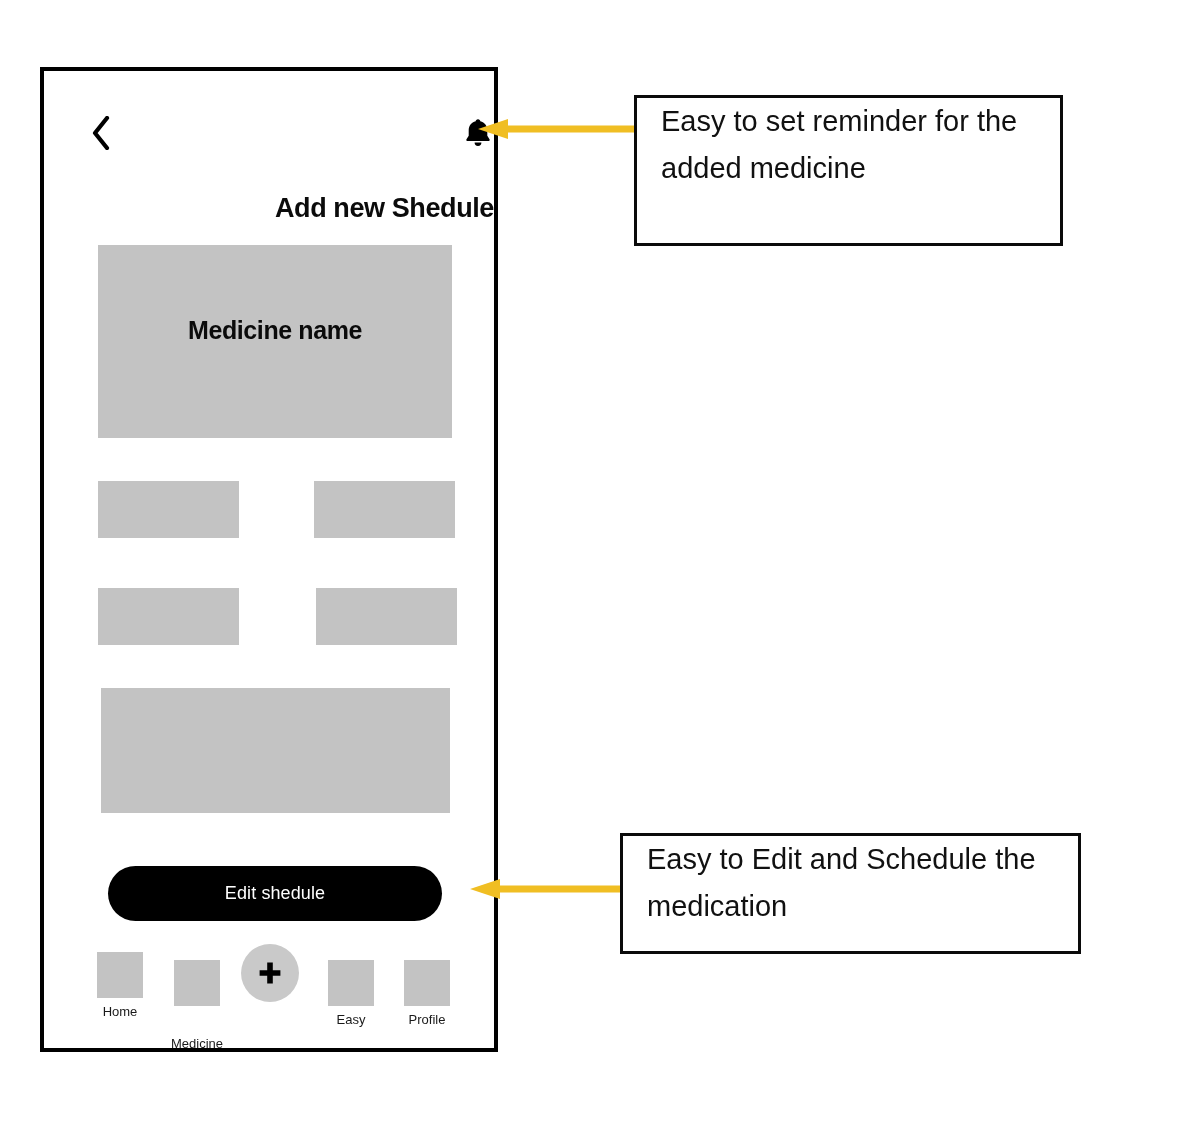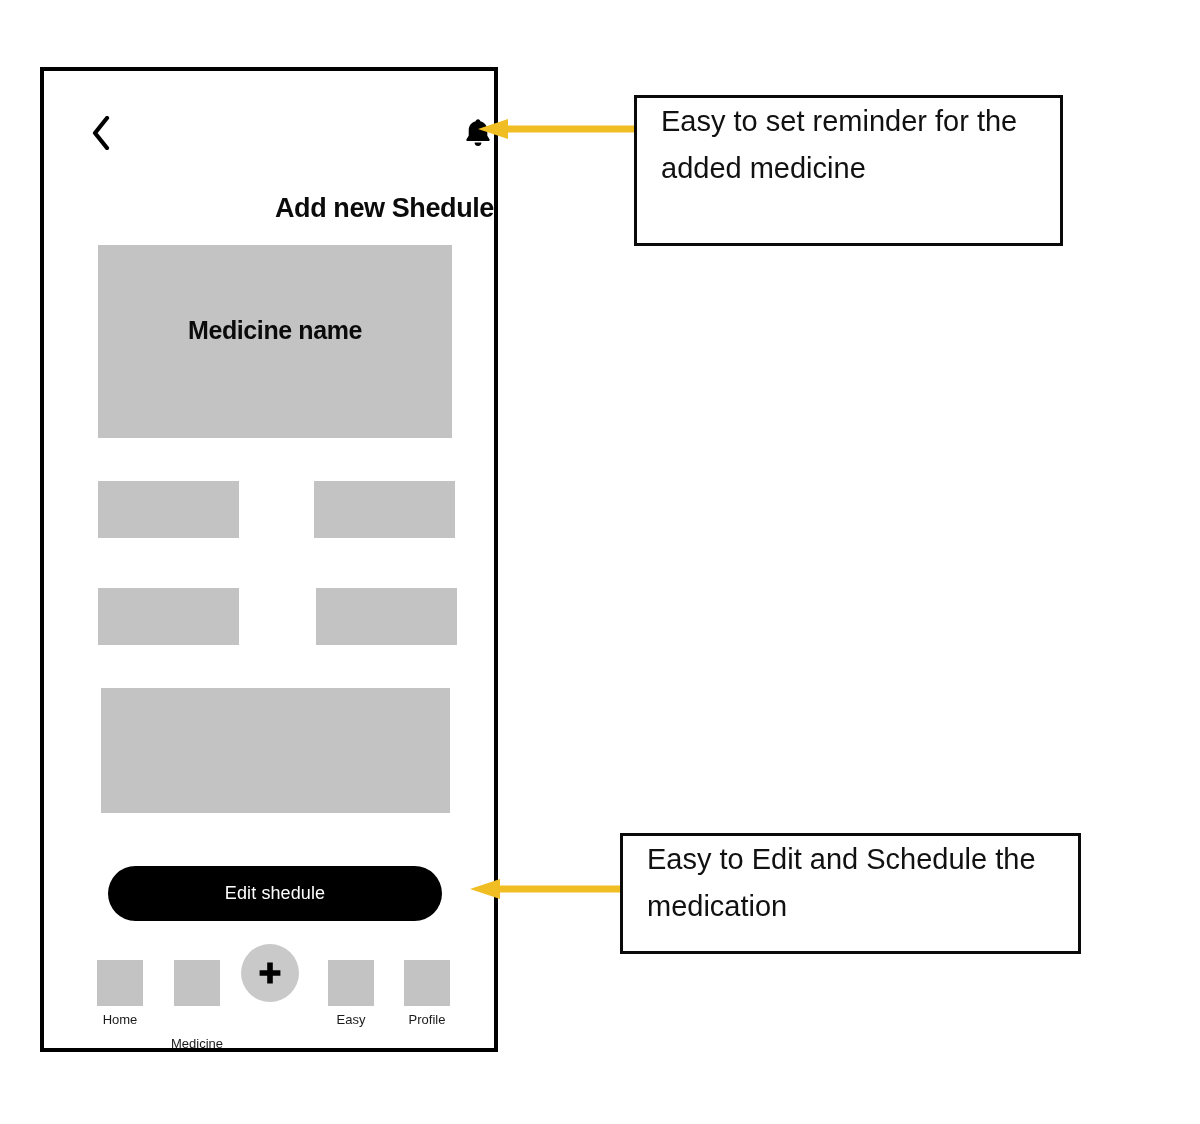--- a/index.html
+++ b/index.html
@@ -148,21 +148,21 @@
     width: 46px;
     height: 46px;
     background: #c3c3c3;
   }
   .nav-label {
     margin-top: 6px;
     font-size: 13px;
     color: #1a1a1a;
     white-space: nowrap;
   }
-  #nav-item-home     { left: 41px;  top: 8px; text-align: right; }
+  #nav-item-home     { left: 41px;  top: 0; text-align: right; }
   #nav-item-medicine { left: 118px; top: 8px; gap: 24px; }
   #nav-item-order    { left: 272px; top: 8px; }
   #nav-item-profile  { left: 348px; top: 8px; }
 
   #add-fab {
     position: absolute;
     left: 197px;
     top: -8px;
     width: 58px;
     height: 58px;

